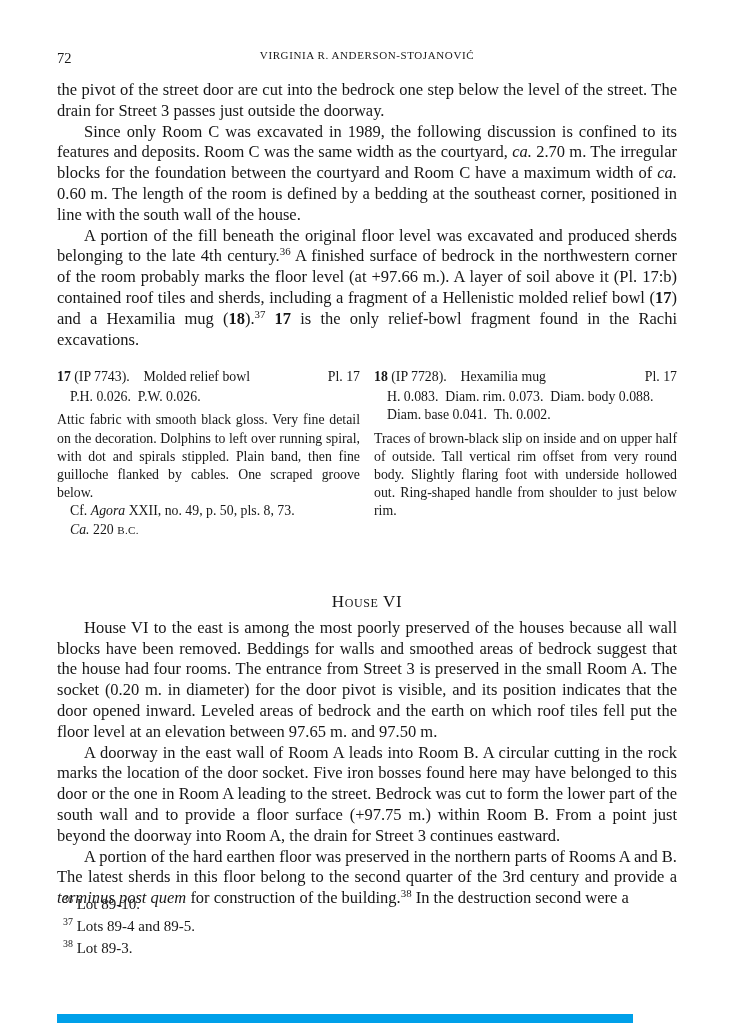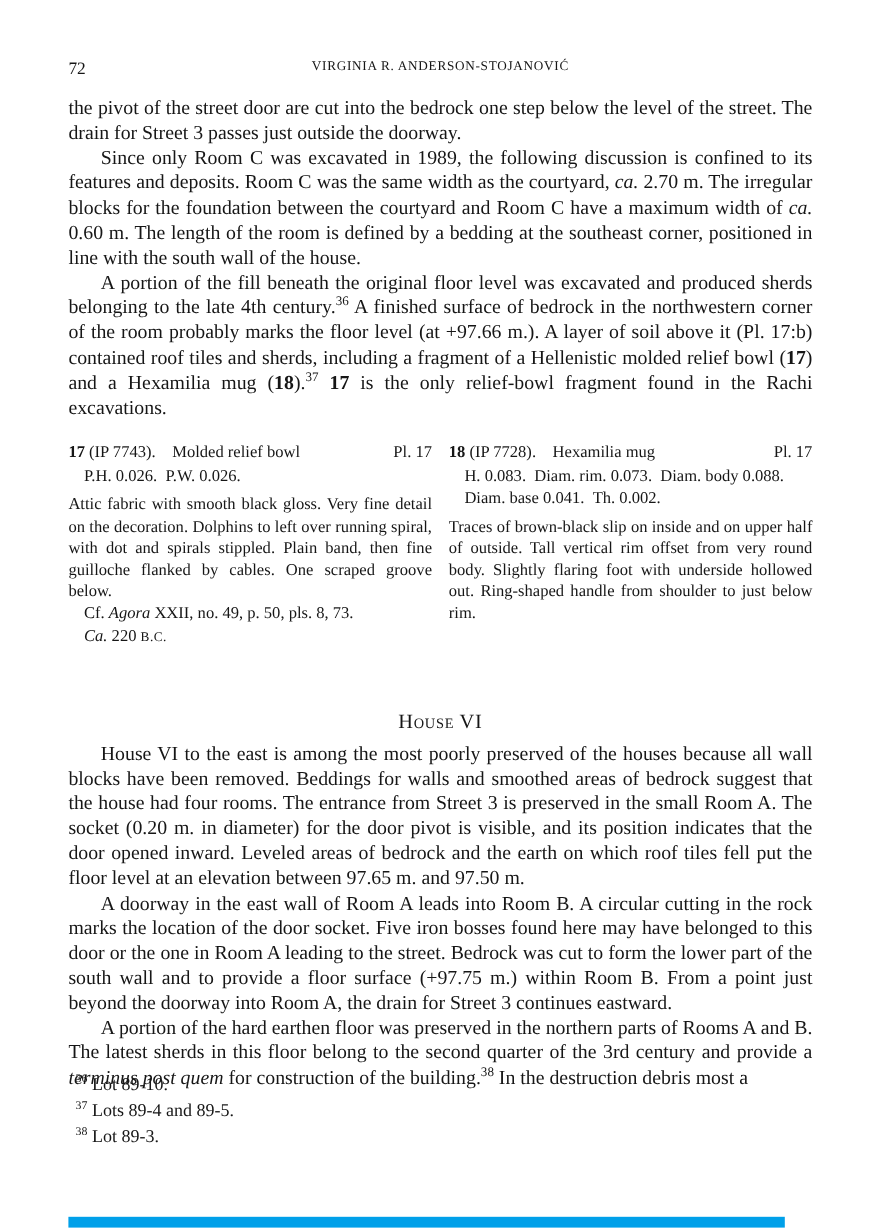--- a/index.html
+++ b/index.html
@@ -1,18 +1,18 @@
 <!DOCTYPE html>
 <html><head>
 <meta charset="utf-8">
 <style>
   html,body{margin:0;padding:0;background:#ffffff;}
   .page{
     position:relative;width:688px;height:1024px;background:#ffffff;
-    font-family:"Liberation Serif", serif;color:#161616;overflow:hidden;padding-left:21px;
+    font-family:"Liberation Serif", serif;color:#161616;overflow:hidden;
   }
   
   .header{position:absolute;top:49px;left:57px;width:620px;height:20px;}
   .pagenum{position:absolute;left:0;top:1px;font-size:14.5px;}
   .running-head{text-align:center;font-size:11px;letter-spacing:0.6px;}
   
   .bodytext{font-size:16.5px;line-height:20.8px;text-align:justify;}
   .para{margin:0;}
   .indent{text-indent:27px;}
   .intro{position:absolute;top:80px;left:57px;width:620px;}
@@ -82,21 +82,21 @@
       </div>
       <div class="cat-desc">Traces of brown-black slip on inside and on upper half of outside. Tall vertical rim offset from very round body. Slightly flaring foot with underside hollowed out. Ring-shaped handle from shoulder to just below rim.</div>
     </div>
 
   </div>
 
   <div class="house bodytext">
     <p class="para house-heading">House VI</p>
     <p class="para indent"><span>House VI to the east is among the most poorly preserved of the houses because all wall blocks have been removed. Beddings for walls and smoothed areas of bedrock suggest that the house had four rooms. The entrance from Street 3 is preserved in the small Room A. The socket (0.20 m. in diameter) for the door pivot is visible, and its position indicates that the door opened inward. Leveled areas of bedrock and the earth on which roof tiles fell put the floor level at an elevation between 97.65 m. and 97.50 m.</span></p>
     <p class="para indent"><span>A doorway in the east wall of Room A leads into Room B. A circular cutting in the rock marks the location of the door socket. Five iron bosses found here may have belonged to this door or the one in Room A leading to the street. Bedrock was cut to form the lower part of the south wall and to provide a floor surface (+97.75 m.) within Room B. From a point just beyond the doorway into Room A, the drain for Street 3 continues eastward.</span></p>
-    <p class="para indent"><span>A portion of the hard earthen floor was preserved in the northern parts of Rooms A and B. The latest sherds in this floor belong to the second quarter of the 3rd century and provide a </span><span class="r-i">terminus post quem</span><span> for construction of the building.</span><span class="r-sup">38</span><span> In the destruction debris most a</span></p>
+    <p class="para indent"><span>A portion of the hard earthen floor was preserved in the northern parts of Rooms A and B. The latest sherds in this floor belong to the second quarter of the 3rd century and provide a </span><span class="r-i">terminus post quem</span><span> for construction of the building.</span><span class="r-sup">38</span><span> In the destruction second were a</span></p>
   </div>
 
   <div class="footnotes">
     <div class="footnote"><span class="r-sup">36</span><span> Lot 89-10.</span></div>
     <div class="footnote"><span class="r-sup">37</span><span> Lots 89-4 and 89-5.</span></div>
     <div class="footnote"><span class="r-sup">38</span><span> Lot 89-3.</span></div>
   </div>
 
   <div class="bottom-bar" style="background-color: rgb(0, 160, 233);"></div>
 

